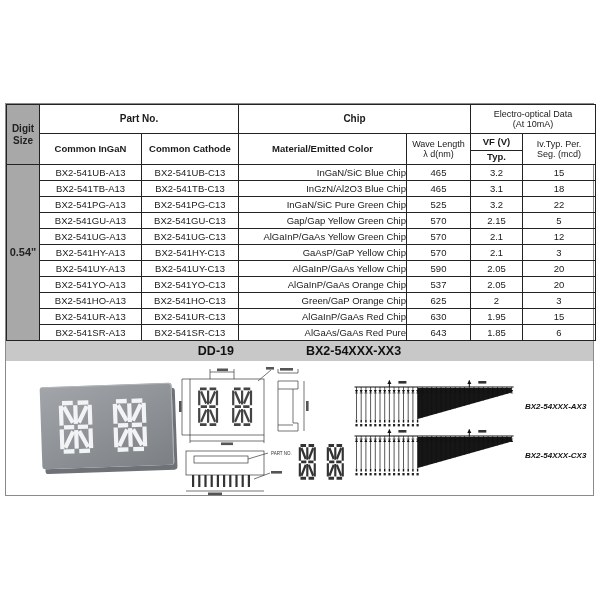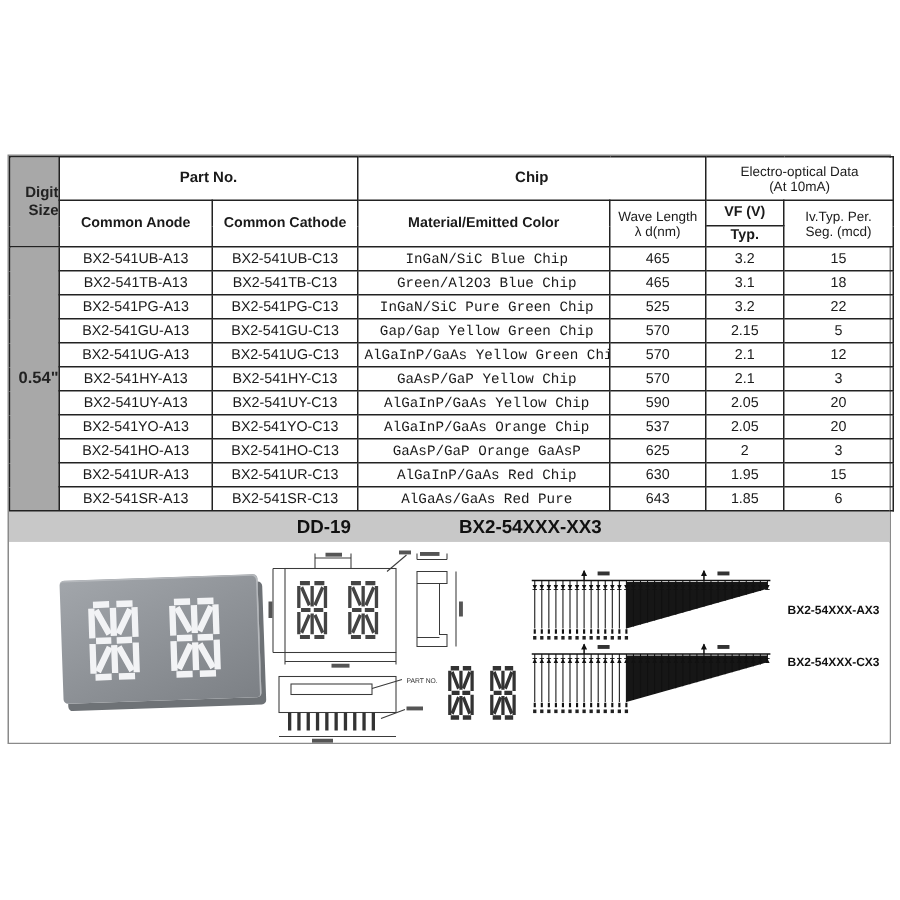--- a/index.html
+++ b/index.html
@@ -6,43 +6,43 @@
   body{width:600px;height:600px;background:#ffffff;position:relative;
        font-family:"Liberation Sans",sans-serif;color:#1a1a1a;overflow:hidden;}
   .sheet{position:absolute;left:5px;top:103px;width:589px;height:393px;
          border:1px solid #8a8a8a;background:#fff;box-sizing:border-box;}
   
   table{border-collapse:collapse;width:100%;table-layout:fixed;}
   th,td{border:1px solid #222;padding:0;text-align:center;overflow:hidden;
         font-family:"Liberation Sans",sans-serif;}
   th{font-size:10px;font-weight:bold;background:#fff;line-height:1.15;}
   td{font-size:9.5px;height:15px;line-height:15px;white-space:nowrap;}
-  .gray{background:#a8a8a8;color:#222;text-align:right;}
+  .gray{background:#a8a8a8;color:#222;}
   .hdr1 th{height:28px;}
   .hdr2 th{height:16px;font-size:9.5px;}
   .hdr3 th{height:13px;font-size:9.5px;}
   col.c-digit{width:33px;} col.c-anode{width:102px;} col.c-cath{width:97px;}
   col.c-mat{width:168px;} col.c-wave{width:64px;} col.c-vf{width:52px;} col.c-iv{width:73px;}
-  td.mat{text-align:center;padding-left:4px;font-family:Liberation Mono, monospace;}
+  td.mat{text-align:right;padding-left:4px;}
   td.digit{font-size:11px;font-weight:bold;}
   .small-hdr{font-size:9px;font-weight:normal;display:block;}
   
   .band{position:absolute;left:0;right:0;top:236px;height:20px;background:#c8c8c8;
         border-top:1px solid #222;border-bottom:1px solid #666;
         display:flex;align-items:center;justify-content:center;gap:72px;
         font-size:12.5px;font-weight:bold;color:#111;}
   
   .drawings{position:absolute;left:0;right:0;top:257px;bottom:0;background:#fff;}
   .photo{position:absolute;left:35px;top:24px;width:132px;height:82px;
          background:linear-gradient(155deg,#a2a6ab 0%,#8d9196 55%,#7c8085 100%);
          border-radius:3px;transform:rotate(-2deg);
          box-shadow:3px 5px 0 #6e7276, -1px 1px 0 #b5b8bc inset;}
-  .schem-label{position:absolute;font-size:8px;font-weight:bold;color:#111;white-space:nowrap;}
+  .schem-label{position:absolute;font-size:8px;font-weight:bold;color:#111;white-space:nowrap;font-style:italic;}
   #label-a{left:519px;top:41px;}
-  #label-c{left:519px;top:76px;}
+  #label-c{left:519px;top:90px;}
   svg{display:block;}
   .tinytext{font-family:"Liberation Sans",sans-serif;}
 </style>
 </head>
 <body>
 
 <svg width="0" height="0" style="position:absolute" aria-hidden="true">
   <defs>
     <g id="seg16" fill="none">
       <path d="M8,6 H26 M34,6 H52"></path>
@@ -76,21 +76,21 @@
           <span>Size</span>
         </th>
         <th colspan="2">Part No.</th>
         <th colspan="2">Chip</th>
         <th colspan="2">
           <span class="small-hdr">Electro-optical Data</span>
           <span class="small-hdr">(At 10mA)</span>
         </th>
       </tr>
       <tr class="hdr2">
-        <th rowspan="2">Common Anode</th>
+        <th rowspan="2">Common InGaN</th>
         <th rowspan="2">Common Cathode</th>
         <th rowspan="2">Material/Emitted Color</th>
         <th rowspan="2">
           <span class="small-hdr">Wave Length</span>
           <span class="small-hdr">λ d(nm)</span>
         </th>
         <th>VF (V)</th>
         <th rowspan="2">
           <span class="small-hdr">Iv.Typ. Per.</span>
           <span class="small-hdr">Seg. (mcd)</span>
@@ -106,21 +106,21 @@
           <td>BX2-541UB-A13</td>
           <td>BX2-541UB-C13</td>
           <td class="mat">InGaN/SiC Blue Chip</td>
           <td>465</td>
           <td>3.2</td>
           <td>15</td>
         </tr>
         <tr>
           <td>BX2-541TB-A13</td>
           <td>BX2-541TB-C13</td>
-          <td class="mat">Green/Al2O3 Blue Chip</td>
+          <td class="mat">InGzN/Al2O3 Blue Chip</td>
           <td>465</td>
           <td>3.1</td>
           <td>18</td>
         </tr>
         <tr>
           <td>BX2-541PG-A13</td>
           <td>BX2-541PG-C13</td>
           <td class="mat">InGaN/SiC Pure Green Chip</td>
           <td>525</td>
           <td>3.2</td>
@@ -162,21 +162,21 @@
           <td>BX2-541YO-A13</td>
           <td>BX2-541YO-C13</td>
           <td class="mat">AlGaInP/GaAs Orange Chip</td>
           <td>537</td>
           <td>2.05</td>
           <td>20</td>
         </tr>
         <tr>
           <td>BX2-541HO-A13</td>
           <td>BX2-541HO-C13</td>
-          <td class="mat">GaAsP/GaP Orange GaAsP</td>
+          <td class="mat">Green/GaP Orange Chip</td>
           <td>625</td>
           <td>2</td>
           <td>3</td>
         </tr>
         <tr>
           <td>BX2-541UR-A13</td>
           <td>BX2-541UR-C13</td>
           <td class="mat">AlGaInP/GaAs Red Chip</td>
           <td>630</td>
           <td>1.95</td>

